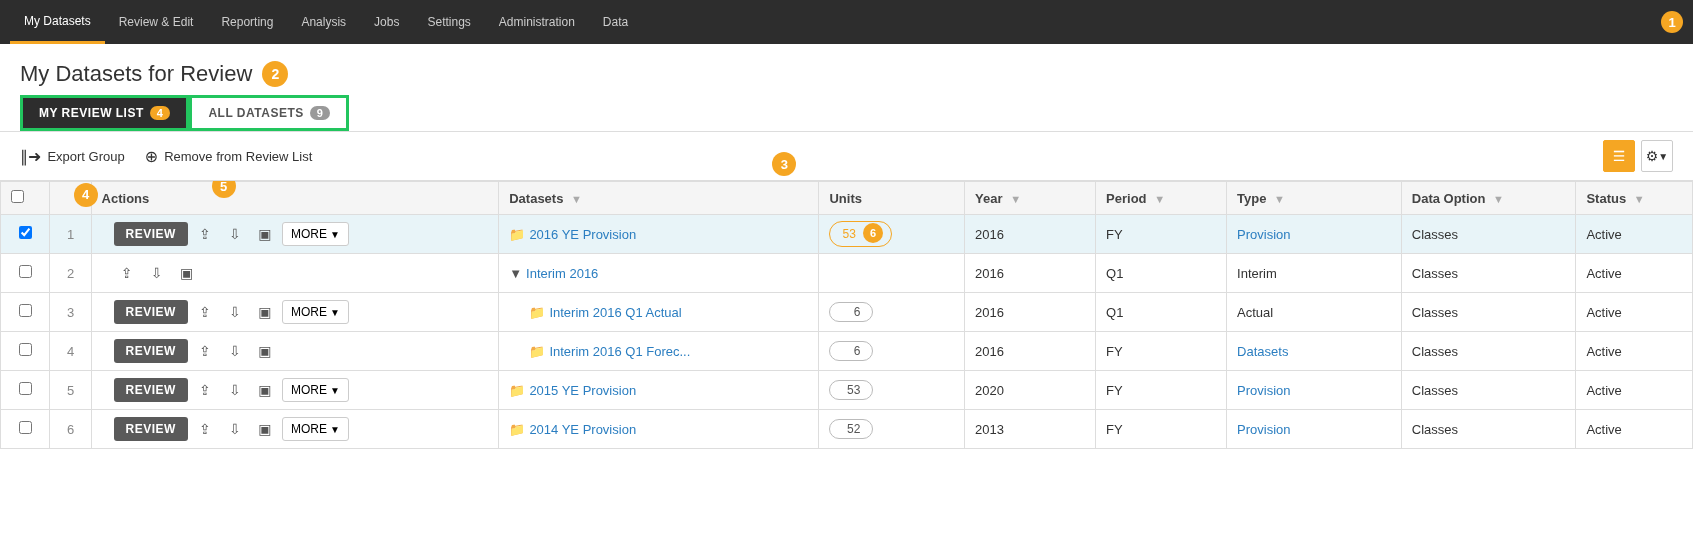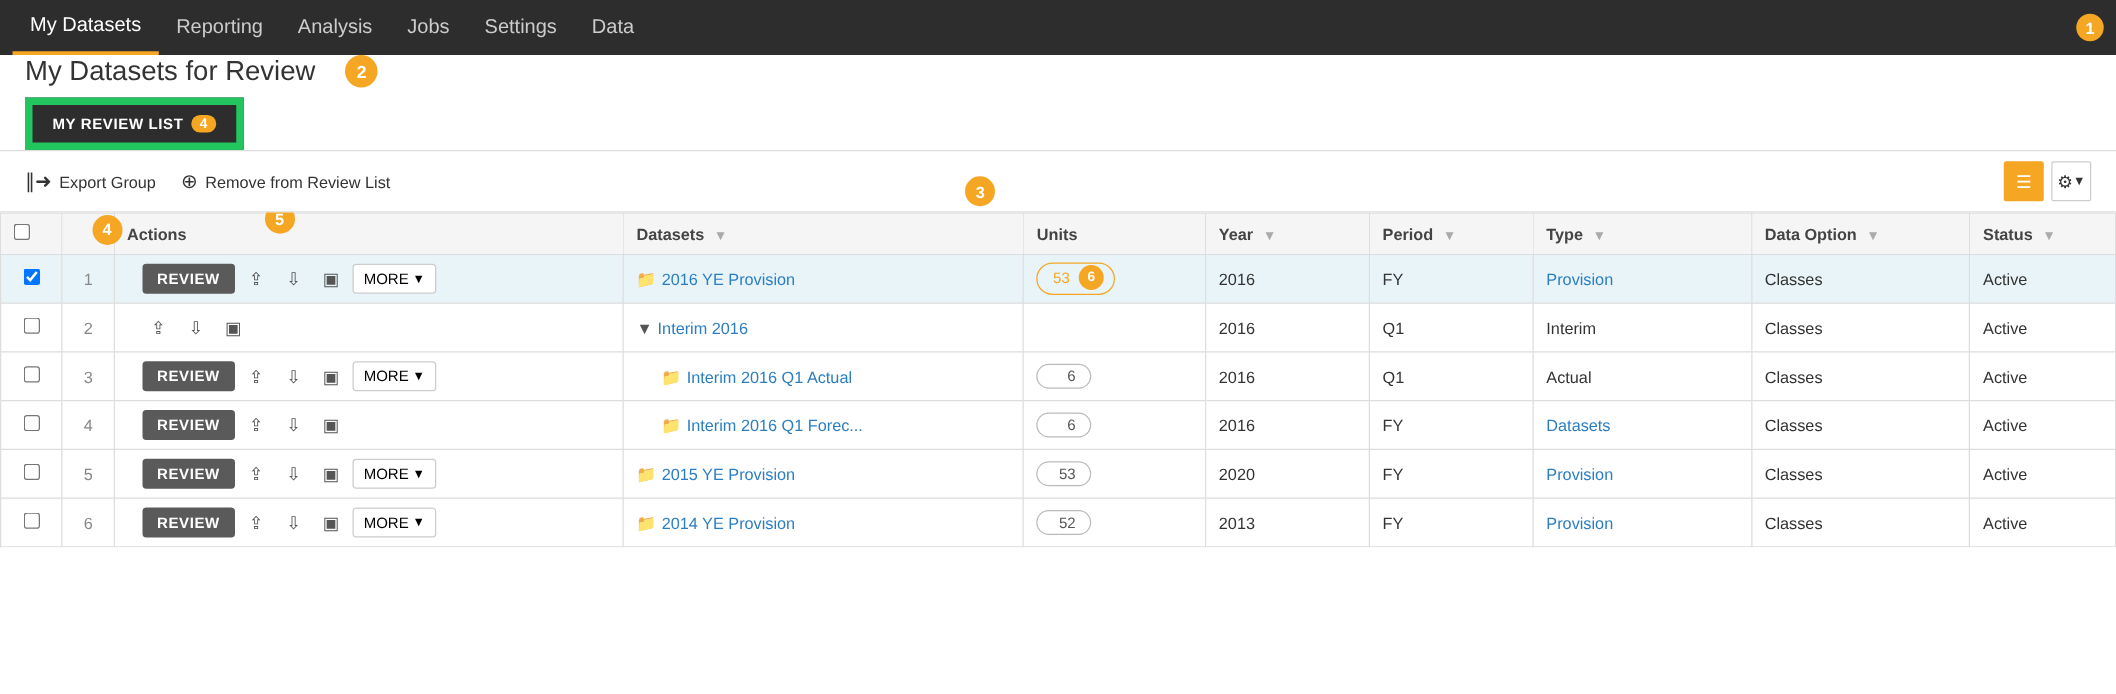--- a/index.html
+++ b/index.html
@@ -13,21 +13,21 @@
       height: 44px;
       padding: 0 10px;
     }
     .nav-item {
       color: #ccc;
       padding: 0 14px;
       height: 44px;
       display: flex;
       align-items: center;
       cursor: pointer;
-      font-size: 16px;
+      font-size: 12px;
       white-space: nowrap;
     }
     .nav-item.active {
       color: #fff;
       border-bottom: 3px solid #f5a623;
     }
     .nav-spacer { flex: 1; }
     .nav-badge {
       background: #f5a623;
       color: #fff;
@@ -36,24 +36,24 @@
       height: 22px;
       display: flex;
       align-items: center;
       justify-content: center;
       font-weight: bold;
       font-size: 13px;
     }
 
     
     .page-header {
-      padding: 0 20px 8px 20px;
-      display: flex;
-      align-items: center;
-      gap: 24px;
+      padding: 17px 20px 8px 20px;
+      display: flex;
+      align-items: center;
+      gap: 10px;
     }
     .page-title {
       font-size: 22px;
       font-weight: 400;
       color: #333;
     }
     .page-badge {
       background: #f5a623;
       color: #fff;
       border-radius: 50%;
@@ -73,21 +73,21 @@
       align-items: center;
       gap: 0;
       border-bottom: 1px solid #ddd;
     }
     .tab-btn {
       padding: 8px 16px;
       cursor: pointer;
       font-size: 12px;
       font-weight: bold;
       letter-spacing: 0.5px;
-      border: 6px solid #22c55e;
+      border: 3px solid #22c55e;
       background: #2d2d2d;
       color: #fff;
       display: flex;
       align-items: center;
       gap: 6px;
     }
     .tab-btn.inactive {
       background: #fff;
       color: #555;
     }
@@ -268,47 +268,57 @@
     }
   </style>
 </head>
 <body>
 
 <nav class="top-nav">
   <div class="nav-item active">
     <span>My Datasets</span>
   </div>
   <div class="nav-item">
+    <span>Review &amp; Edit</span>
+  </div>
+  <div class="nav-item">
     <span>Reporting</span>
   </div>
   <div class="nav-item">
     <span>Analysis</span>
   </div>
   <div class="nav-item">
     <span>Jobs</span>
   </div>
   <div class="nav-item">
     <span>Settings</span>
+  </div>
+  <div class="nav-item">
+    <span>Administration</span>
   </div>
   <div class="nav-item">
     <span>Data</span>
   </div>
   <div class="nav-spacer"></div>
   <div class="nav-badge">1</div>
 </nav>
 
 <div class="page-header">
   <h1 class="page-title">My Datasets for Review</h1>
   <div class="page-badge">2</div>
 </div>
 
 <div class="tabs-bar">
   <div class="tab-btn">
     <span>MY REVIEW LIST</span>
     <span class="tab-count">4</span>
+  </div>
+  <div class="tab-btn inactive">
+    <span>ALL DATASETS</span>
+    <span class="tab-count gray">9</span>
   </div>
 </div>
 
 <div class="toolbar">
   <button class="toolbar-btn">
     <span style="font-size:16px;">∥➜</span>
     <span>Export Group</span>
   </button>
   <button class="toolbar-btn">
     <span style="font-size:16px;">⊕</span>

